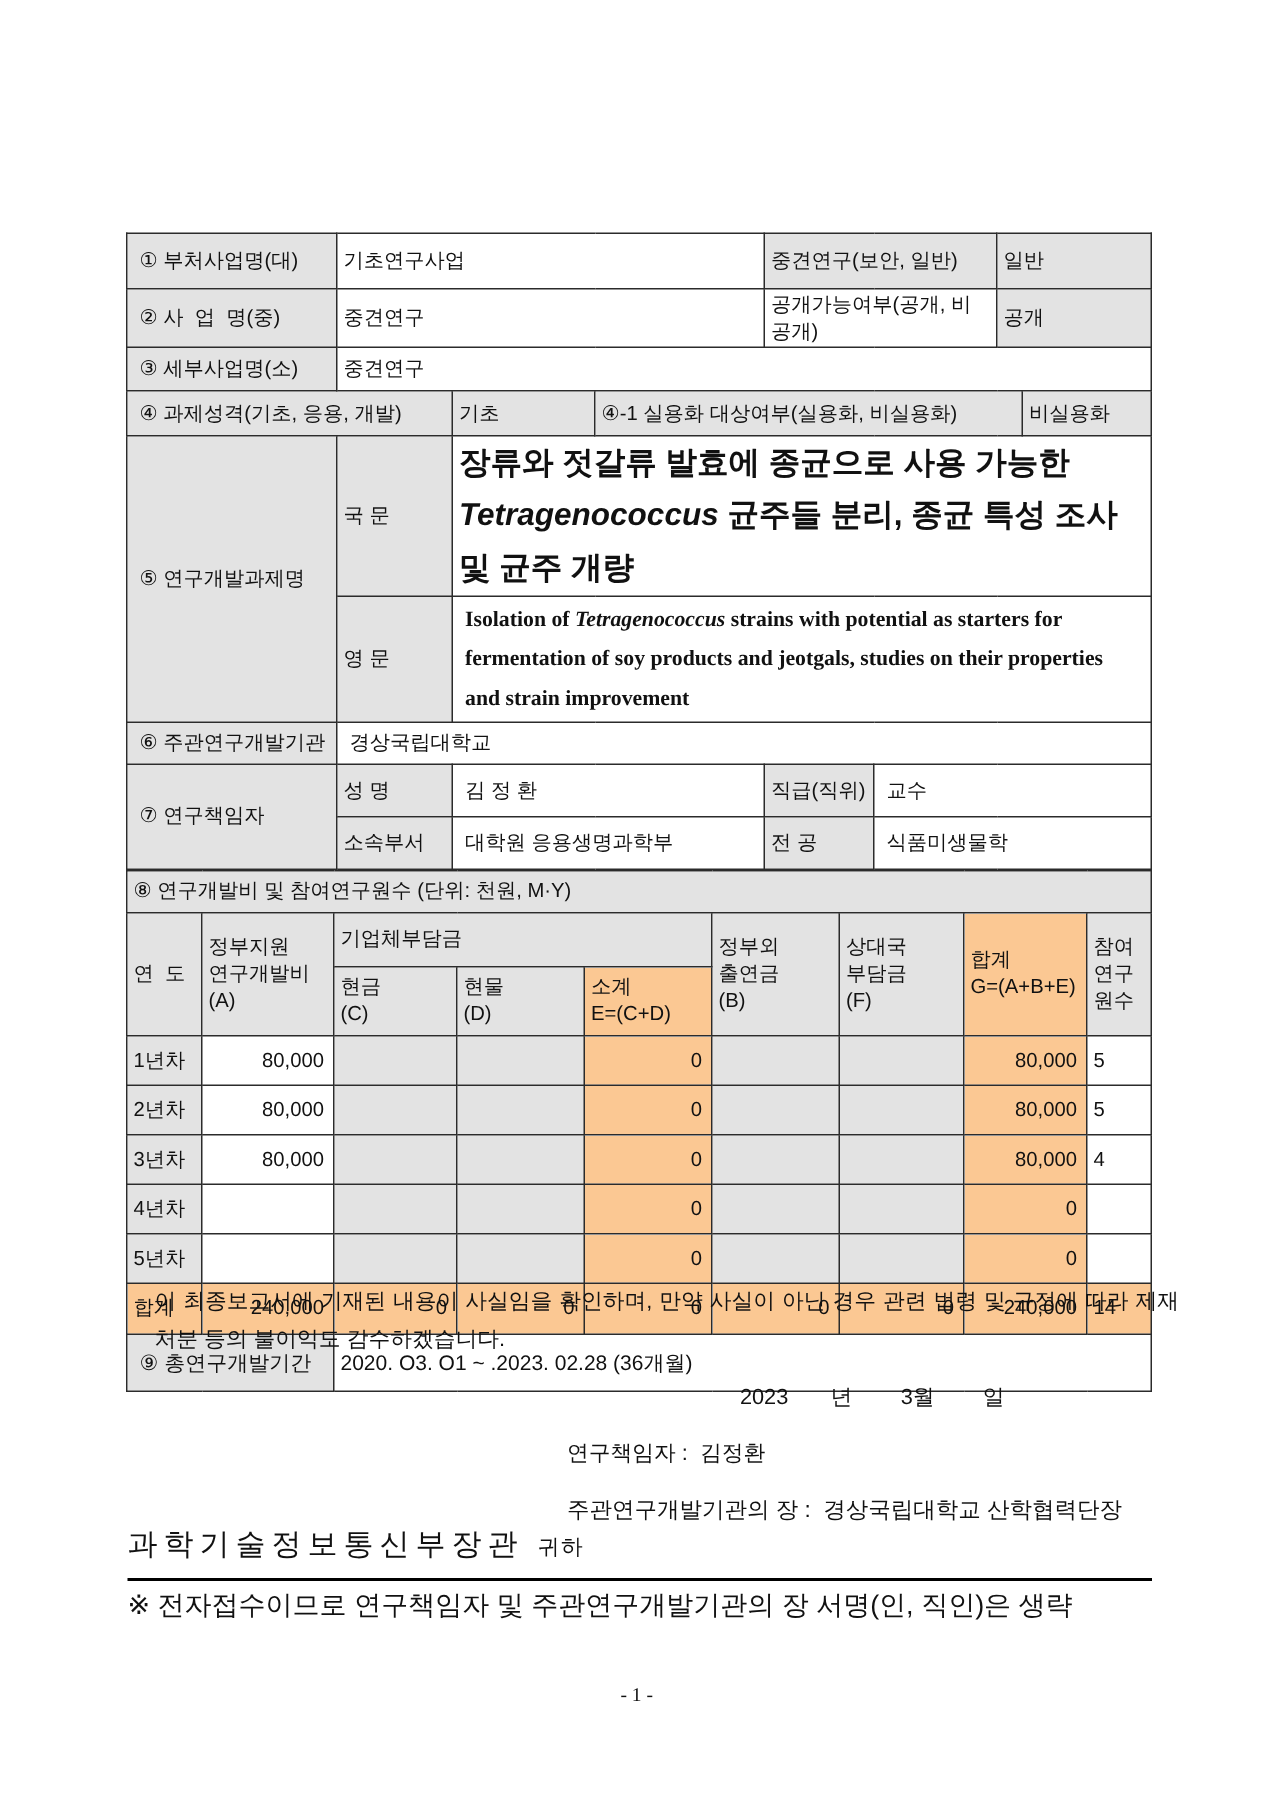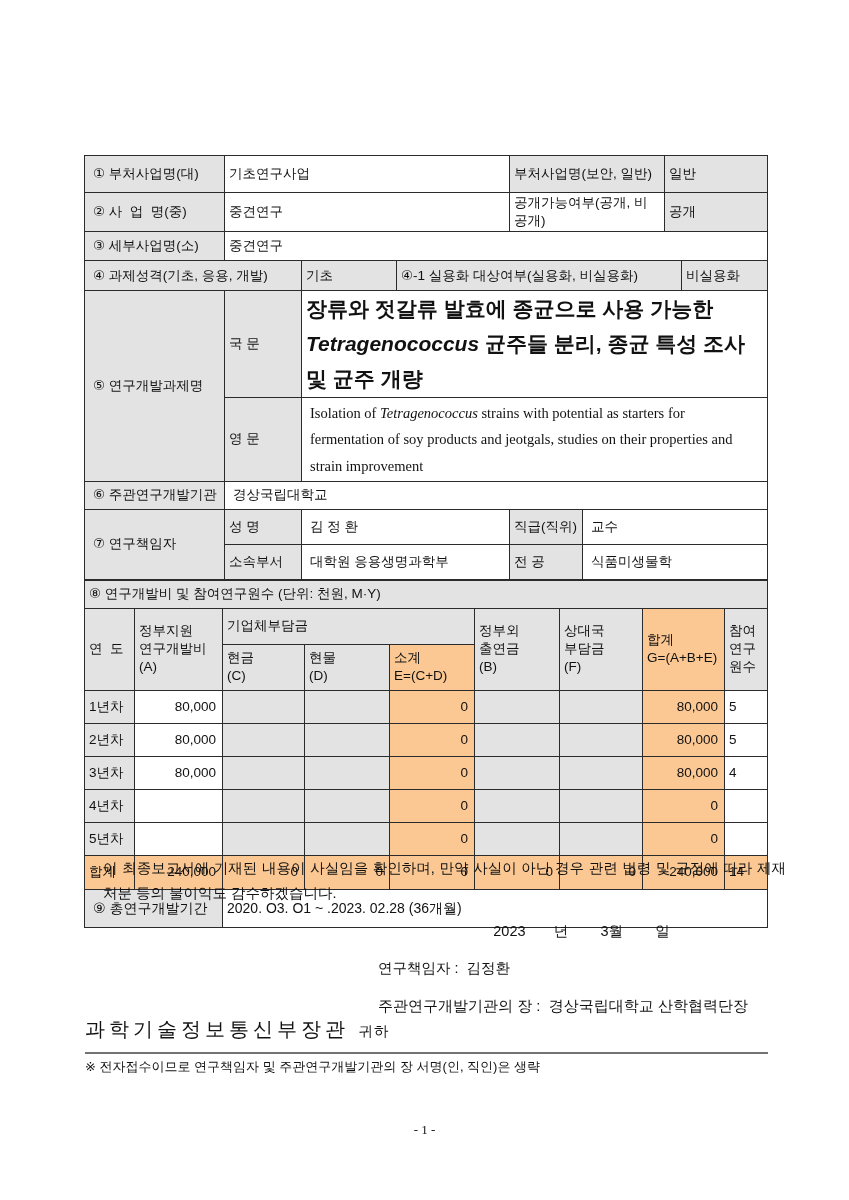--- a/index.html
+++ b/index.html
@@ -11,35 +11,35 @@
   table{border-collapse:collapse;table-layout:fixed;width:683px;}
   td{border:1px solid #2b2b2b;font-size:13.5px;padding:1px 4px;vertical-align:middle;
      overflow:hidden;line-height:1.35;}
   .gray{background:#e3e3e3;margin-top:37px;}
   .orange{background:#fbc893;}
   .lbl{text-align:left;padding-left:8px;}
   .ctr{text-align:left;}
   .num{text-align:right;padding-right:6px;}
   .keepsp{white-space:pre-wrap;}
   .serifb{font-family:Liberation Sans, sans-serif;font-weight:bold;font-size:21px;line-height:1.65;}
-  .serif{font-family:"Liberation Serif","DejaVu Serif",serif;font-size:14.5px;line-height:1.8;}
+  .serif{font-family:"Liberation Serif","DejaVu Serif",serif;font-size:14.5px;line-height:1.8;font-weight:bold;}
   .it{font-style:italic;}
   .eng{text-align:left;padding:2px 8px;}
   .decl{position:absolute;left:103px;top:856px;width:683px;font-size:14.5px;line-height:1.75;
         text-align:justify;word-break:keep-all;}
   .dateline{position:absolute;left:85px;top:922px;width:683px;padding-left:310px;
             box-sizing:border-box;font-size:14.5px;white-space:pre-wrap;text-align:center;}
   .sig1{position:absolute;left:85px;top:959px;width:683px;padding-left:293px;
         box-sizing:border-box;font-size:14.5px;white-space:pre-wrap;}
   .sig2{position:absolute;left:85px;top:997px;width:683px;padding-left:293px;
         box-sizing:border-box;font-size:15px;white-space:pre-wrap;}
-  .recipient{position:absolute;left:85px;top:1016px;width:683px;border-bottom:2px solid #737373;
+  .recipient{position:absolute;left:85px;top:1016px;width:683px;border-bottom:2px solid #000000;
              padding-bottom:9px;font-size:20px;letter-spacing:4px;}
   .recipient .suffix{font-size:14.5px;letter-spacing:1px;}
-  .note{position:absolute;left:85px;top:1058px;width:683px;font-size:13px;word-break:keep-all;}
+  .note{position:absolute;left:85px;top:1058px;width:683px;font-size:18px;word-break:keep-all;}
   .footer{position:absolute;left:0;top:1122px;width:100%;text-align:center;font-size:13px;
           font-family:"Liberation Serif","DejaVu Serif",serif;}
 </style>
 </head>
 <body>
 
 <div class="page">
 
 
   <div class="tablewrap">
@@ -52,21 +52,21 @@
           <col style="width:113px">
         <col style="width:73px">
           <col style="width:82px">
           <col style="width:17px">
           <col style="width:86px">
       </colgroup>
       <tbody>
           <tr style="height:37px">
         <td class="gray lbl">① 부처사업명(대)</td>
         <td class="ctr" colspan="3">기초연구사업</td>
-        <td class="gray ctr" colspan="2">부처사업명(보안, 일반)</td>
+        <td class="gray ctr" colspan="2">중견연구(보안, 일반)</td>
         <td class="gray ctr" colspan="2">일반</td>
       </tr>
       <tr style="height:37px">
         <td class="gray lbl keepsp">② 사  업  명(중)</td>
         <td class="ctr" colspan="3">중견연구</td>
         <td class="ctr" colspan="2">공개가능여부(공개, 비공개)</td>
         <td class="gray ctr" colspan="2">공개</td>
       </tr>
       <tr style="height:29px">
         <td class="gray lbl">③ 세부사업명(소)</td>

